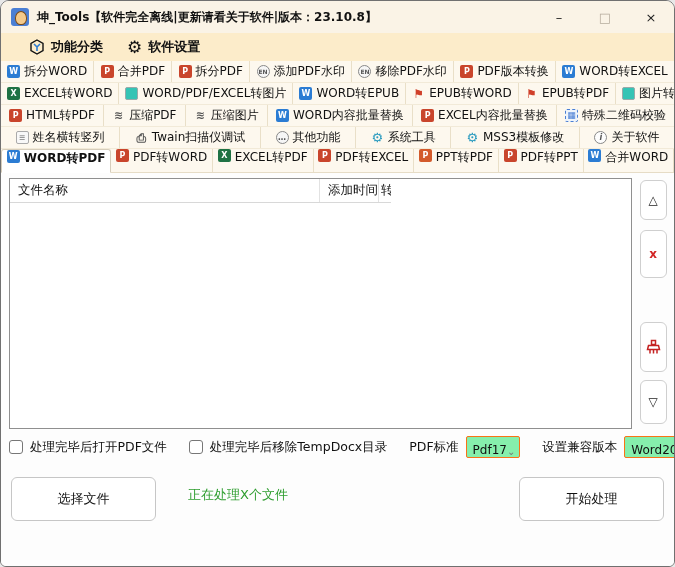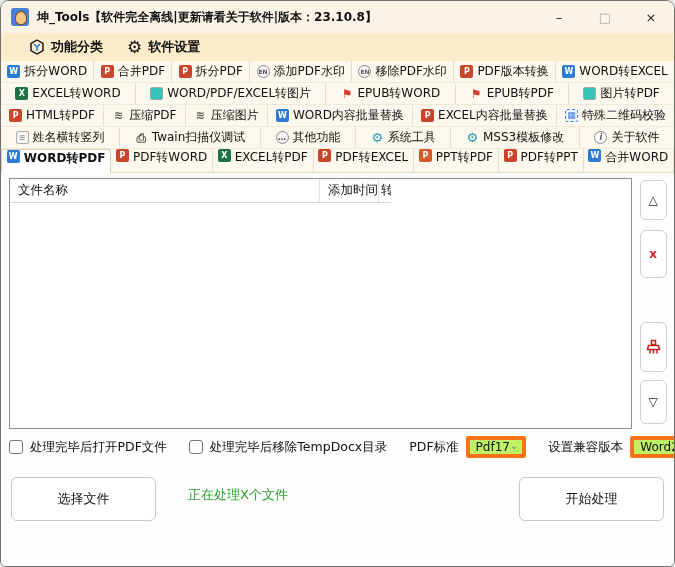--- a/index.html
+++ b/index.html
@@ -60,21 +60,21 @@
   .side-btn { width: 27px; background: #fff; border: 1px solid #cfcfcf; border-radius: 6px; display: flex; align-items: center; justify-content: center; font-size: 12px; }
   .side-btn.up    { height: 40px; margin-top: 2px; color: #222; }
   .side-btn.del   { height: 48px; margin-top: 10px; color: #d22626; font-weight: bold; }
   .side-btn.clean { height: 50px; margin-top: 44px; }
   .side-btn.down  { height: 44px; margin-top: 8px; color: #222; }
   
   .options { height: 32px; display: flex; align-items: center; padding: 0 8px; gap: 7px; font-size: 12.5px; color: #111; flex: none; background: #fdfdfd; }
   .checkbox { width: 14px; height: 14px; border: 1px solid #777; border-radius: 3px; background: #fff; flex: none; }
   .opt-label { white-space: nowrap; }
   .gap { width: 8px; flex: none; }
-  .select { width: 82px; height: 22px; border: 4px solid #f97316; border-radius: 2px; background: #bef264; display: flex; align-items: flex-start; padding: 0 4px 0 6px; font-size: 12px; }
+  .select { width: 82px; height: 22px; border: 1px solid #f97316; border-radius: 2px; background: #86efac; display: flex; align-items: flex-end; padding: 0 4px 0 6px; font-size: 12px; }
   .select .chev { margin-left: auto; color: #777; font-size: 10px; }
   
   .footer { flex: 1 1 auto; background: #fdfdfd; display: flex; align-items: flex-start; padding: 14px 10px 0 10px; }
   .big-btn { width: 145px; height: 44px; background: #fff; border: 1px solid #c6c6c6; border-radius: 6px; display: flex; align-items: center; justify-content: center; font-size: 13px; color: #111; }
   .status-text { margin-left: 32px; margin-top: 9px; font-size: 13px; color: #2f9e30; white-space: nowrap; }
   .big-btn.start { margin-left: auto; }
 </style>
 </head>
 <body>
 
@@ -136,20 +136,24 @@
         </div>
       </div>
       <div class="tb-row">
         <div class="tb-btn">
           <span class="ic ic-excel"></span>
           <span>EXCEL转WORD</span>
         </div>
         <div class="tb-btn">
           <span class="ic ic-image"></span>
           <span>WORD/PDF/EXCEL转图片</span>
+        </div>
+        <div class="tb-btn">
+          <span class="ic ic-word"></span>
+          <span>WORD转EPUB</span>
         </div>
         <div class="tb-btn">
           <span class="ic ic-epub"></span>
           <span>EPUB转WORD</span>
         </div>
         <div class="tb-btn">
           <span class="ic ic-epub"></span>
           <span>EPUB转PDF</span>
         </div>
         <div class="tb-btn">

